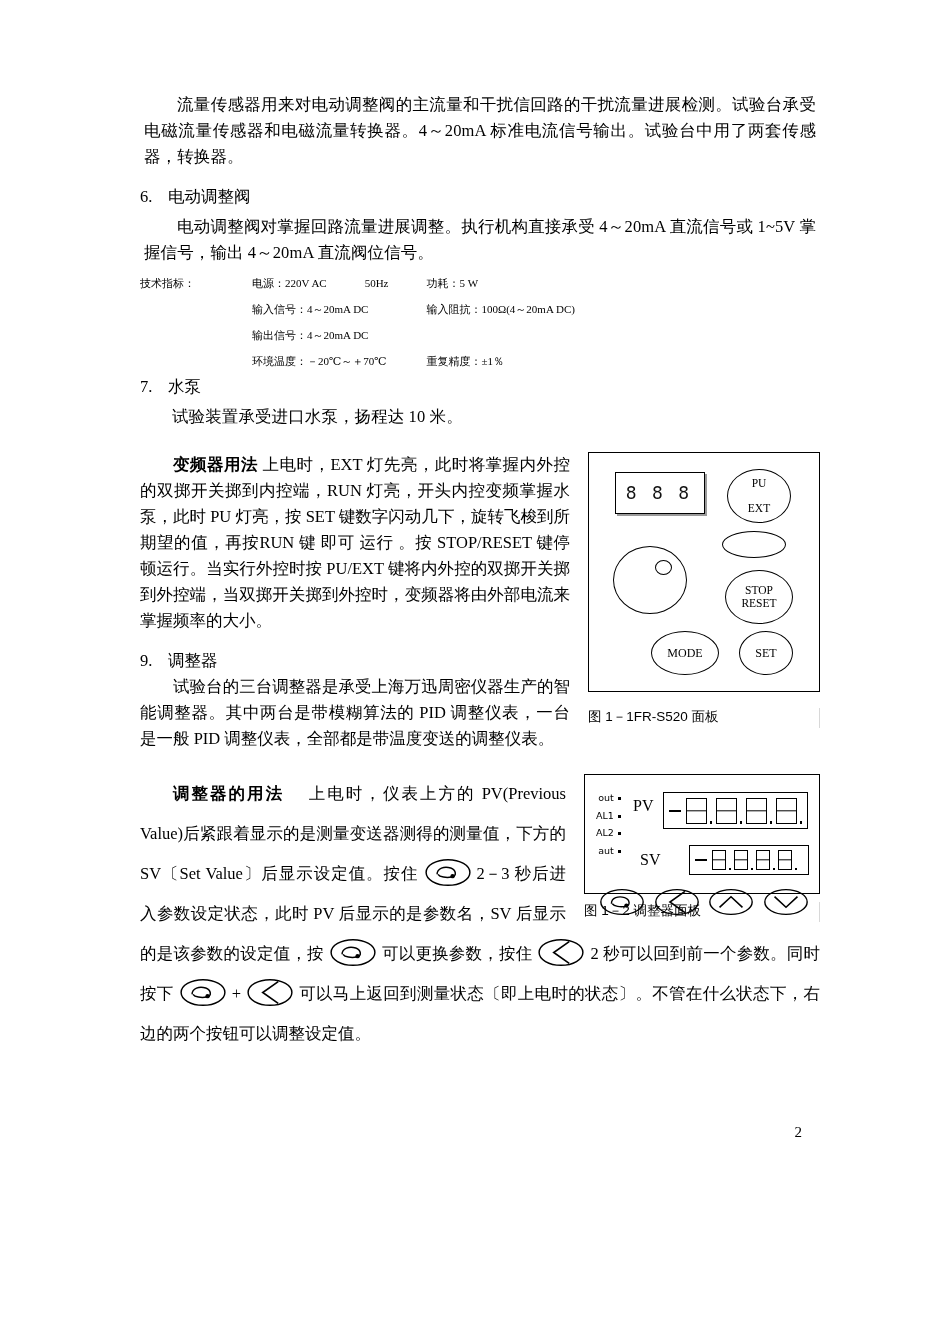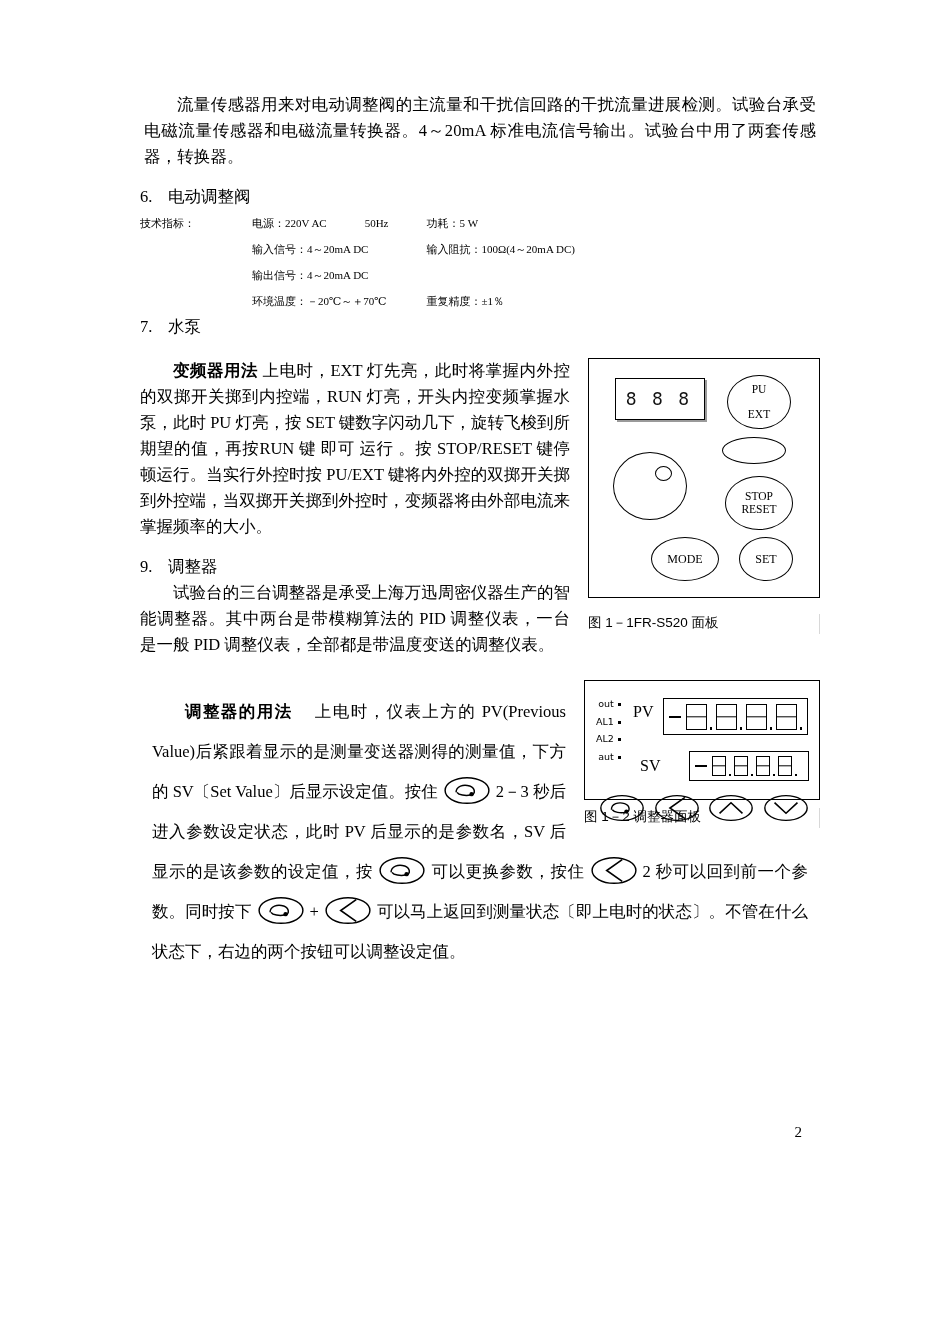--- a/index.html
+++ b/index.html
@@ -241,20 +241,21 @@
 <div class="page">
 
   <div class="content">
 
     <p class="p indent mb-para">流量传感器用来对电动调整阀的主流量和干扰信回路的干扰流量进展检测。试验台承受电磁流量传感器和电磁流量转换器。4～20mA 标准电流信号输出。试验台中用了两套传感器，转换器。</p>
 
     <div>
       <div class="numitem">
         <span class="num">6.</span><span>电动调整阀</span>
       </div>
+      <p class="p indent">电动调整阀对掌握回路流量进展调整。执行机构直接承受 4～20mA 直流信号或 1~5V 掌握信号，输出 4～20mA 直流阀位信号。</p>
 
       <table class="spec">
         <tbody>
             <tr>
           <td class="lbl">技术指标：</td>
           <td class="c2">电源：220V AC</td>
           <td class="c2">50Hz</td>
           <td>功耗：5 W</td>
         </tr>
         <tr>
@@ -273,20 +274,21 @@
           <td>重复精度：±1％</td>
         </tr>
       </tbody>
         </table>
     </div>
 
     <div>
       <div class="numitem">
         <span class="num">7.</span><span>水泵</span>
       </div>
+      <p class="p" style="padding-left:28px">试验装置承受进口水泵，扬程达 10 米。</p>
     </div>
 
     <div style="height:18px"></div>
 
 
     <div class="floatfig">
       <div class="figbox fr-panel">
 
         <div class="fr-display">8 8 8</div>
 
@@ -380,21 +382,21 @@
           <svg class="rg-btn" viewBox="0 0 52 34">
             <ellipse cx="26" cy="17" rx="24" ry="14" fill="none" stroke="#000" stroke-width="1.6"></ellipse>
             <path d="M13 11 L26 23 L39 11" fill="none" stroke="#000" stroke-width="1.8"></path>
           </svg>
         </div>
       </div>
 
       <div class="figcap second">图 1－2 调整器面板</div>
     </div>
 
-    <p class="flowtext indent loose" style="margin:12px">
+    <p class="flowtext indent loose" style="margin:0">
       <span class="bold">调整器的用法</span>&nbsp;&nbsp;&nbsp;&nbsp;<span>上电时，仪表上方的 PV(Previous Value)后紧跟着显示的是测量变送器测得的测量值，下方的 SV〔Set Value〕后显示设定值。按住</span><svg class="key key-wide" viewBox="0 0 52 34">
         <ellipse cx="26" cy="17" rx="24" ry="14" fill="none" stroke="#000" stroke-width="1.6"></ellipse>
         <path d="M14 19 C14 12, 22 10, 29 12 C35 14, 36 21, 30 22 C24 23, 17 22, 15 19" fill="none" stroke="#000" stroke-width="1.6"></path>
         <circle cx="31" cy="21" r="2.4" fill="#000"></circle>
       </svg><span>2－3 秒后进入参数设定状态，此时 PV 后显示的是参数名，SV 后显示的是该参数的设定值，按</span><svg class="key key-wide" viewBox="0 0 52 34">
         <ellipse cx="26" cy="17" rx="24" ry="14" fill="none" stroke="#000" stroke-width="1.6"></ellipse>
         <path d="M14 19 C14 12, 22 10, 29 12 C35 14, 36 21, 30 22 C24 23, 17 22, 15 19" fill="none" stroke="#000" stroke-width="1.6"></path>
         <circle cx="31" cy="21" r="2.4" fill="#000"></circle>
       </svg><span>可以更换参数，按住</span><svg class="key key-wide" viewBox="0 0 52 34">
         <ellipse cx="26" cy="17" rx="24" ry="14" fill="none" stroke="#000" stroke-width="1.6"></ellipse>

